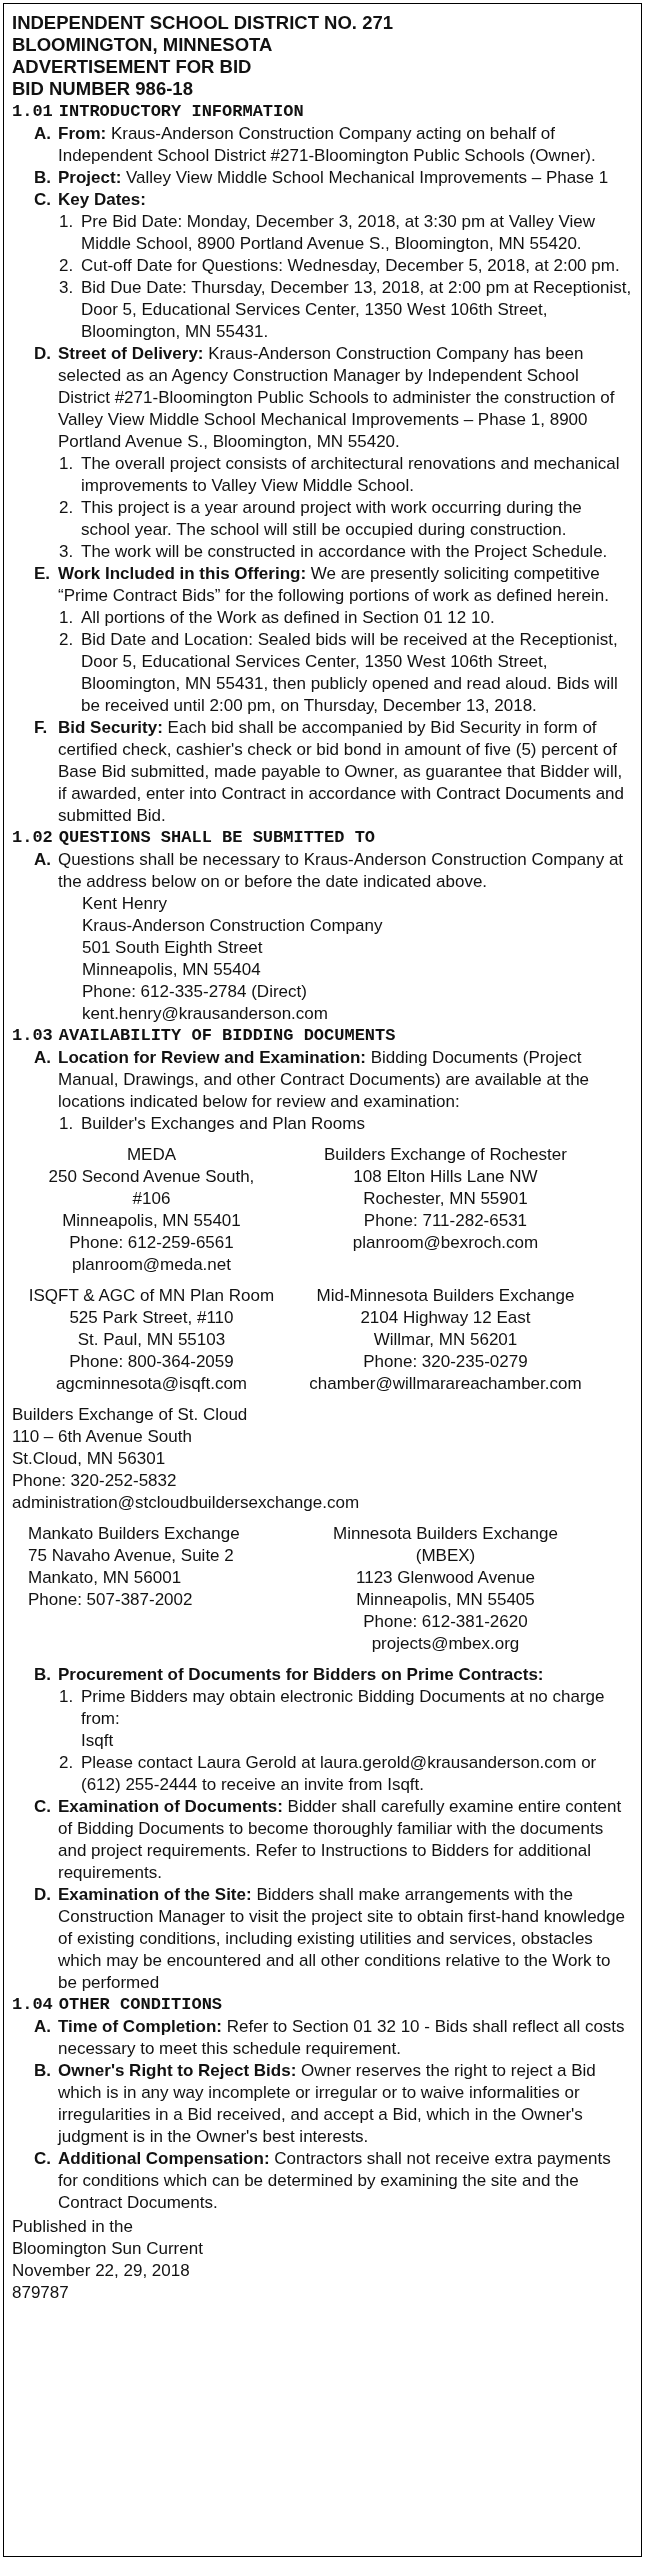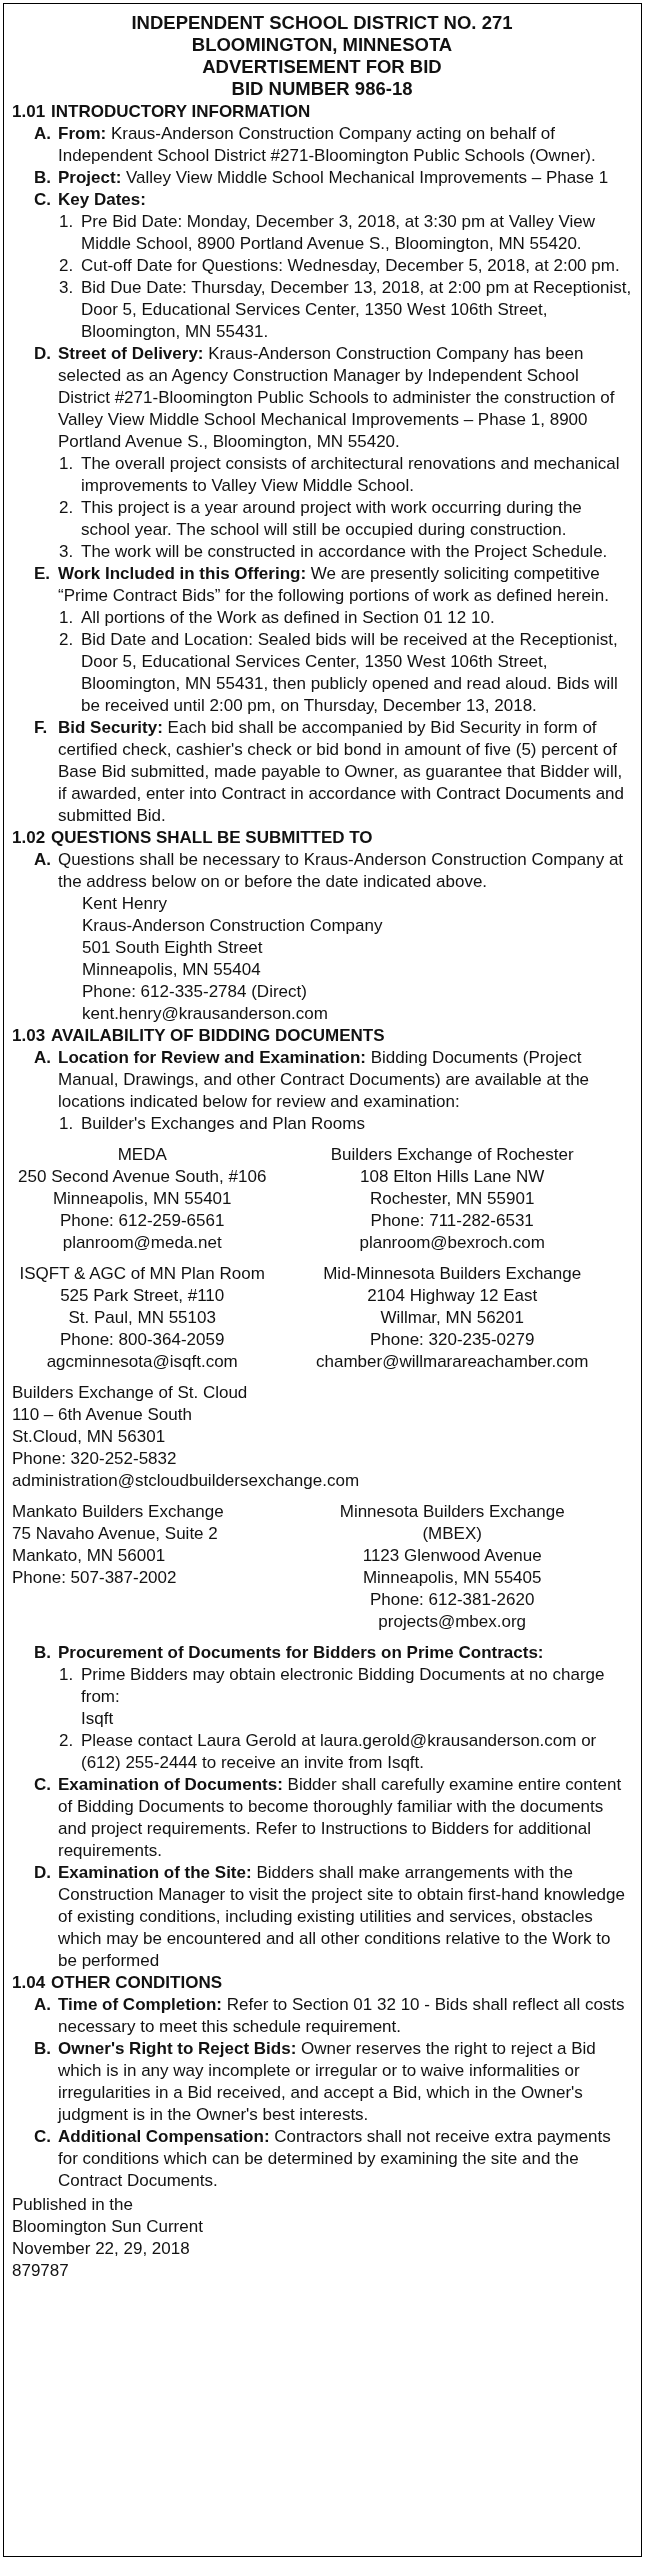--- a/index.html
+++ b/index.html
@@ -10,35 +10,35 @@
     font-size: 17px; line-height: 22px;
   }
   .frame {
     margin: 3px; height: 2554px;
     border: 1.5px solid #000;
     padding: 8px 9px 8px 8px;
     overflow: hidden;
   }
   .prelines { white-space: pre-line; }
   .ad-head {
-    text-align: center; font-weight: bold;
+    font-weight: bold;
     font-size: 18.5px; line-height: 22px;
     margin-bottom: 1px;
   }
-  .sec { font-weight: bold; }
+  .sec { font-weight: bold; font-family: Liberation Mono, monospace; }
   .sec-num { margin-right: 6px; }
   .li { display: flex; align-items: flex-start; }
   .l1 { padding-left: 22px; }
   .l1 > .mk { flex: 0 0 24px; font-weight: bold; }
   .l2 { padding-left: 47px; }
   .l2 > .mk { flex: 0 0 22px; font-weight: normal; }
   .tx { flex: 1 1 auto; min-width: 0; }
   .lead { font-weight: bold; }
   .contact { margin-left: 70px; }
-  .xgrid { display: grid; grid-template-columns: 42% 58%; margin: 9px 0; }
+  .xgrid { display: grid; grid-template-columns: 42% 58%; margin: 9px 16px; }
   .xcell { text-align: center; }
   .xleft { text-align: left; }
   .xcenter { text-align: left; margin: 9px 0; }
   .ad-foot { text-align: left; margin-top: 2px; }
 </style>
 </head>
 <body>
 
 <div class="page">
   <div class="frame">

